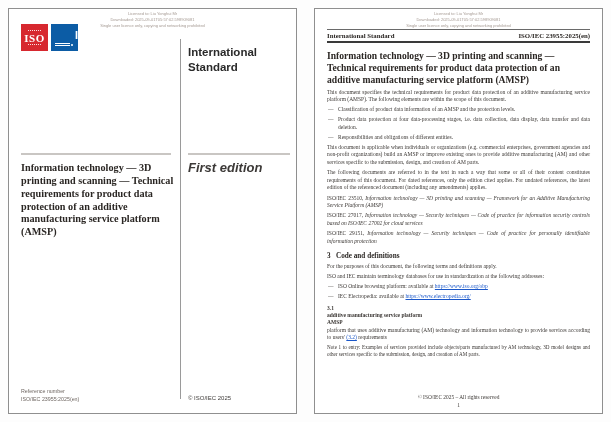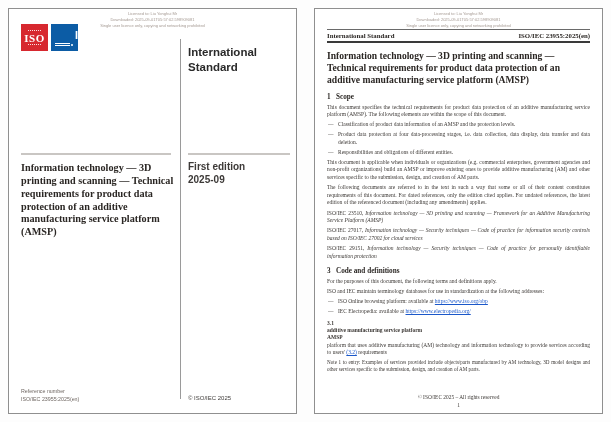--- a/index.html
+++ b/index.html
@@ -35,21 +35,21 @@
   .divider-v { position: absolute; left: 171px; top: 30px; height: 360px; width: 1px;
     background: #9a9a9a; }
 
   .cover-right { position: absolute; left: 179px; right: 6px; }
   .doc-type { top: 36px; font-family: "Liberation Sans", sans-serif; font-weight: bold;
     font-size: 11.5px; line-height: 1.3; color: #2a2a2a; width: 100px; }
   .doc-number { top: 127px; font-family: "Liberation Sans", sans-serif; font-weight: bold;
     font-size: 11px; color: #EE3124; }
   .rule-right { top: 144px; height: 2px; background: #c9c6c3; }
   .edition { top: 151px; font-family: "Liberation Sans", sans-serif; font-weight: bold;
-    font-size: 10px; line-height: 1.3; color: #3d3a38; }
+    font-size: 13px; line-height: 1.3; color: #3d3a38; font-style: italic; }
 
   .rule-left { position: absolute; left: 12px; width: 150px; top: 144px; height: 2px;
     background: #c9c6c3; }
   .cover-title { position: absolute; left: 12px; width: 155px; top: 153px;
     font-weight: bold; font-size: 10.2px; line-height: 1.26; color: #2b2724; }
 
   .ref-block { position: absolute; left: 12px; bottom: 9px;
     font-family: "Liberation Sans", sans-serif; font-size: 5.3px; line-height: 1.5;
     color: #6e6661; }
   .cover-copyright { position: absolute; left: 179px; bottom: 12px;
@@ -106,21 +106,20 @@
         </span>
       </div>
     </div>
 
     <div class="divider-v"></div>
 
     <div class="cover-right doc-type" style="position:absolute;">International Standard</div>
     <div class="cover-right rule-right" style="position:absolute;"></div>
     <div class="cover-right edition" style="position:absolute;">
       <div>First edition</div>
-      <div>2025-09</div>
     </div>
 
     <div class="rule-left"></div>
     <div class="cover-title">Information technology — 3D printing and scanning — Technical requirements for product data protection of an additive manufacturing service platform (AMSP)</div>
 
     <div class="ref-block">
       <div>Reference number</div>
       <div>ISO/IEC 23955:2025(en)</div>
     </div>
     <div class="cover-copyright">© ISO/IEC 2025</div>
@@ -136,23 +135,20 @@
 
     <div class="content">
 
       <div class="p2-header">
         <span>International Standard</span>
         <span>ISO/IEC 23955:2025(en)</span>
       </div>
 
       <div class="p2-title">Information technology — 3D printing and scanning — Technical requirements for product data protection of an additive manufacturing service platform (AMSP)</div>
 
-      <div class="h-section">
-        <span class="h-num">1</span><span>Scope</span>
-      </div>
       <div class="body-p">This document specifies the technical requirements for product data protection of an additive manufacturing service platform (AMSP). The following elements are within the scope of this document.</div>
       <div class="bullet">
         <span class="dash">—</span>
         <span>Classification of product data information of an AMSP and the protection levels.</span>
       </div>
       <div class="bullet">
         <span class="dash">—</span>
         <span>Product data protection at four data-processing stages, i.e. data collection, data display, data transfer and data deletion.</span>
       </div>
       <div class="bullet">

